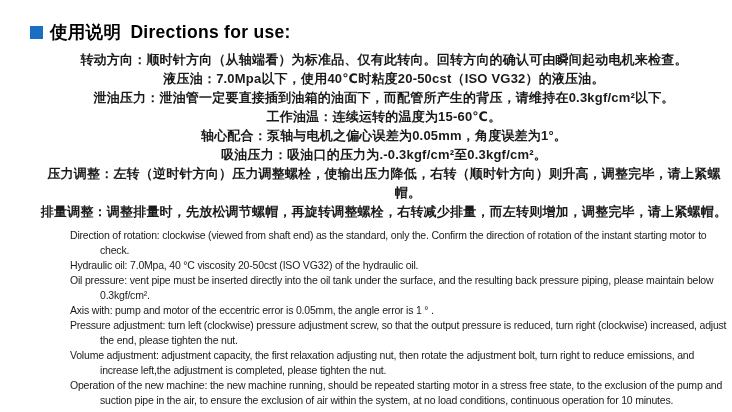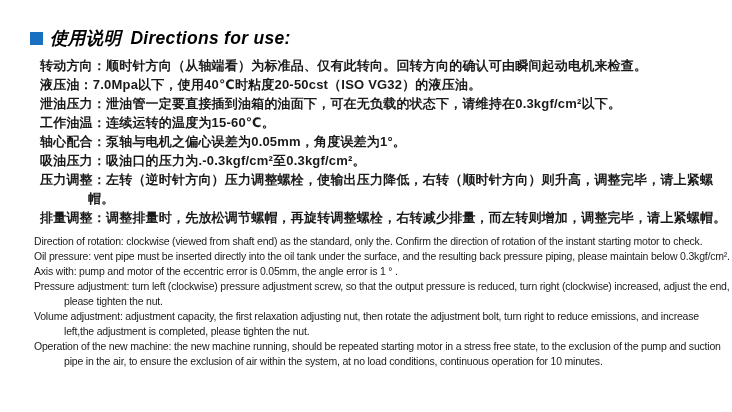--- a/index.html
+++ b/index.html
@@ -7,25 +7,24 @@
     width: 732px;
     height: 412px;
     background: #ffffff;
     font-family: "Liberation Sans", "DejaVu Sans", sans-serif;
     color: #1d1d1d;
     overflow: hidden;
   }
   .page { padding-top: 6px; }
 
   .header {
-    margin: 20px 0 6px 30px;
+    margin: 14px 0 6px 30px;
     display: flex;
     align-items: center;
     gap: 7px;
-    font-style: italic;
   }
   .bullet {
     width: 13px;
     height: 13px;
     display: inline-block;
     flex: 0 0 auto;
   }
   .title {
     font-size: 17.5px;
     font-weight: bold;
@@ -39,60 +38,63 @@
     margin: 2px 4px 0 40px;
   }
   .cn-item {
     font-weight: bold;
     font-size: 13px;
     line-height: 19px;
     letter-spacing: 0.2px;
     padding-left: 48px;   
     text-indent: -48px;
     color: #1a1a1a;
+    text-align: center;
   }
 
   .en-list {
     margin: 7px 2px 0 20px;
   }
   .en-item {
     font-size: 10.5px;
     line-height: 15px;
     letter-spacing: -0.2px;
     padding-left: 44px;   
     text-indent: -30px;
     color: #1a1a1a;
+    margin-left: 36px;
   }
 </style>
 </head>
 <body>
 
 <div class="page">
 
   <div class="header">
     <span class="bullet" style="background: rgb(26, 112, 192);"></span>
     <span class="title">
       <span>使用说明</span>
       <span class="en">Directions for use:</span>
     </span>
   </div>
 
   <div class="cn-list" id="cn-list">
       <div class="cn-item"><span>转动方向：</span><span>顺时针方向（从轴端看）为标准品、仅有此转向。回转方向的确认可由瞬间起动电机来检查。</span></div>
       <div class="cn-item"><span>液压油：</span><span>7.0Mpa以下，使用40℃时粘度20-50cst（ISO VG32）的液压油。</span></div>
-      <div class="cn-item"><span>泄油压力：</span><span>泄油管一定要直接插到油箱的油面下，可在无负载的状态下，请维持在0.3kgf/cm²以下。</span></div>
+      <div class="cn-item"><span>泄油压力：</span><span>泄油管一定要直接插到油箱的油面下，而配管所产生的背压，请维持在0.3kgf/cm²以下。</span></div>
       <div class="cn-item"><span>工作油温：</span><span>连续运转的温度为15-60℃。</span></div>
       <div class="cn-item"><span>轴心配合：</span><span>泵轴与电机之偏心误差为0.05mm，角度误差为1°。</span></div>
       <div class="cn-item"><span>吸油压力：</span><span>吸油口的压力为.-0.3kgf/cm²至0.3kgf/cm²。</span></div>
       <div class="cn-item"><span>压力调整：</span><span>左转（逆时针方向）压力调整螺栓，使输出压力降低，右转（顺时针方向）则升高，调整完毕，请上紧螺帽。</span></div>
       <div class="cn-item"><span>排量调整：</span><span>调整排量时，先放松调节螺帽，再旋转调整螺栓，右转减少排量，而左转则增加，调整完毕，请上紧螺帽。</span></div>
     </div>
 
   <div class="en-list" id="en-list">
       <div class="en-item"><span>Direction of rotation:</span><span> clockwise (viewed from shaft end) as the standard, only the. Confirm the direction of rotation of the instant starting motor to check.</span></div>
+      <div class="en-item"><span>Hydraulic oil:</span><span> 7.0Mpa, 40 °C viscosity 20-50cst (ISO VG32) of the hydraulic oil.</span></div>
       <div class="en-item"><span>Oil pressure:</span><span> vent pipe must be inserted directly into the oil tank under the surface, and the resulting back pressure piping, please maintain below 0.3kgf/cm².</span></div>
       <div class="en-item"><span>Axis with:</span><span> pump and motor of the eccentric error is 0.05mm, the angle error is 1 ° .</span></div>
       <div class="en-item"><span>Pressure adjustment:</span><span> turn left (clockwise) pressure adjustment screw, so that the output pressure is reduced, turn right (clockwise) increased, adjust the end, please tighten the nut.</span></div>
       <div class="en-item"><span>Volume adjustment:</span><span> adjustment capacity, the first relaxation adjusting nut, then rotate the adjustment bolt, turn right to reduce emissions, and increase left,the adjustment is completed, please tighten the nut.</span></div>
       <div class="en-item"><span>Operation of the new machine:</span><span>  the new machine running, should be repeated starting motor in a stress free  state,  to the exclusion  of the pump and  suction pipe in the air, to ensure the exclusion of air within the system, at no load conditions, continuous operation for 10 minutes.</span></div>
     </div>
 
 </div>
 
 </body></html>

